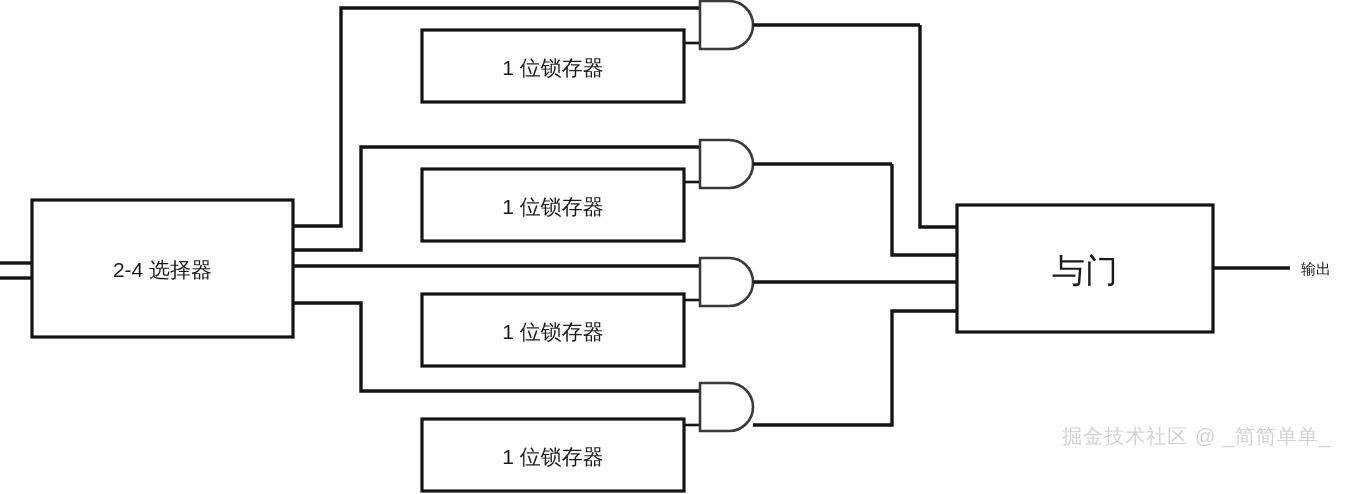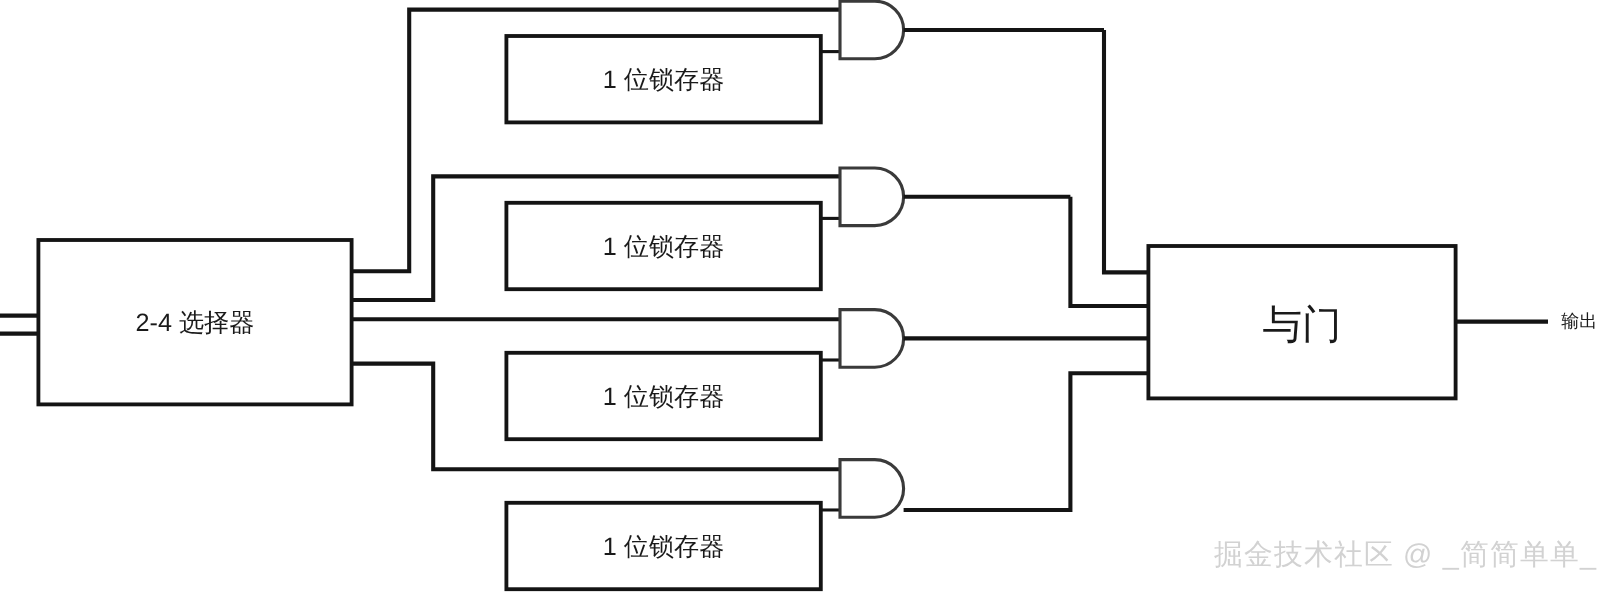--- a/index.html
+++ b/index.html
@@ -56,23 +56,23 @@
   .label-output {
     fill: #1a1a1a;
     font-size: 15px;
     text-anchor: start;
     dominant-baseline: central;
     font-family: "Liberation Sans", "DejaVu Sans", sans-serif;
   }
   .watermark {
     position: absolute;
     right: 14px;
-    bottom: 16px;
+    bottom: 44px;
     font-family: "Liberation Sans", "DejaVu Sans", sans-serif;
-    font-size: 24px;
+    font-size: 20px;
     color: #d2d2d2;
     letter-spacing: 1px;
     white-space: nowrap;
     user-select: none;
   }
 </style>
 </head>
 <body>
 
 <div id="diagram-root">

